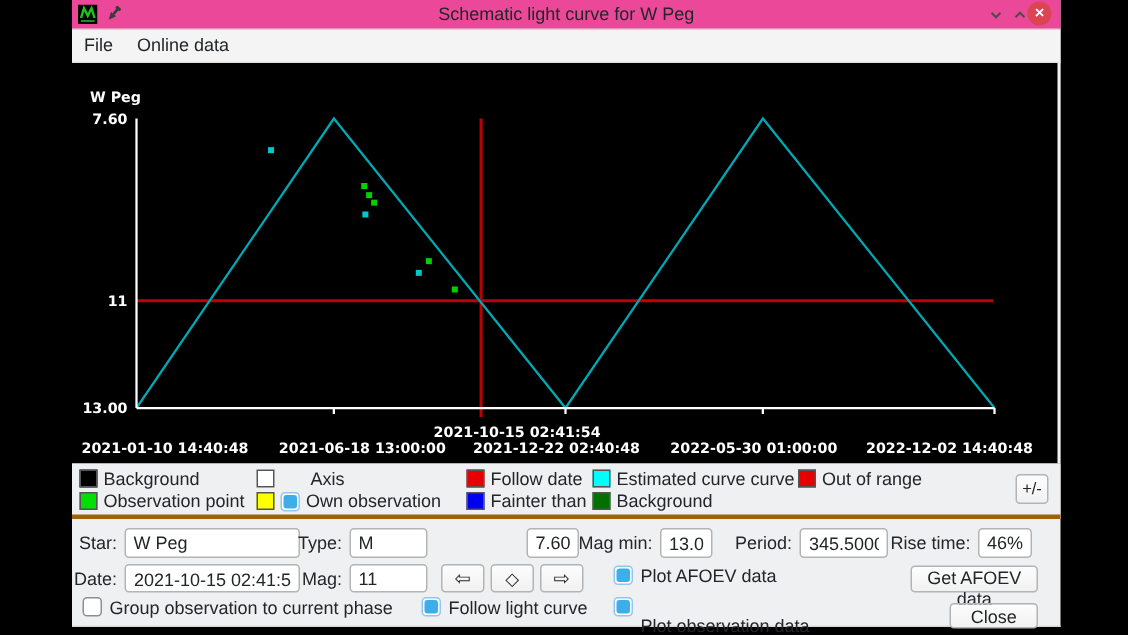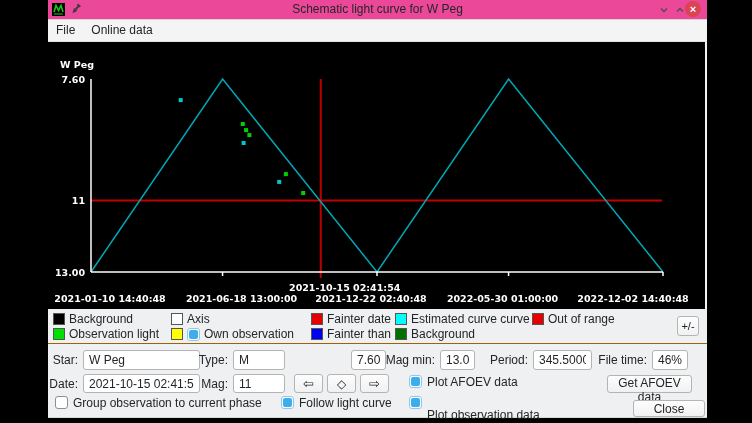--- a/index.html
+++ b/index.html
@@ -16,21 +16,21 @@
   .wbtn{position:absolute;top:2px;width:16px;height:15px;display:flex;align-items:center;justify-content:center;cursor:default;}
   .closebtn{position:absolute;top:1px;width:16px;height:16px;border-radius:50%;background:#da4453;
             color:#fff;font-size:11px;font-weight:bold;line-height:16px;text-align:center;}
   
   .menubar{height:21px;display:flex;align-items:center;background:#f4f4f4;border-bottom:1px solid #e2e2e2;}
   .menuitem{padding:0 8px;height:21px;line-height:21px;font-size:12px;}
   
   .plot{position:relative;width:659px;height:267px;background:#000;box-sizing:border-box;border-right:2px solid #f2f2f2;}
   .axlbl{font-family:"DejaVu Sans",sans-serif;font-weight:bold;font-size:9.5px;}
   
-  .legend{position:relative;height:34px;background:#eff0f1;border-bottom:1px solid #a16207;}
+  .legend{position:relative;height:34px;background:#eff0f1;border-bottom:3px solid #a16207;}
   .lg-item{position:absolute;display:flex;align-items:center;height:14px;}
   .sw{width:12px;height:12px;border:1px solid #555;box-sizing:border-box;margin-right:4px;flex:none;}
   .lg-lbl{font-size:12px;white-space:nowrap;}
   
   .cb{width:13px;height:13px;border:1px solid #8e8e8e;border-radius:3px;background:#fff;
       box-sizing:border-box;position:relative;flex:none;}
   .cb.checked{border-color:#8fc8ee;}
   .cb.checked::after{content:"";position:absolute;left:1px;top:1px;right:1px;bottom:1px;
       background:#3daee9;border-radius:2px;}
   
@@ -113,34 +113,34 @@
       </svg>
   </div>
 
   <div class="legend">
     <div class="lg-item" style="left:5px;top:3px;">
       <span class="sw" style="background: rgb(0, 0, 0);"></span>
       <span class="lg-lbl">Background</span>
     </div>
     <div class="lg-item" style="left:5px;top:18px;">
       <span class="sw" style="background: rgb(0, 224, 0);"></span>
-      <span class="lg-lbl">Observation light</span>
+      <span class="lg-lbl">Observation point</span>
     </div>
-    <div class="lg-item" style="left:123px;top:3px;">
+    <div class="lg-item" style="left:123px;top:3px;gap:20px;">
       <span class="sw" style="background: rgb(255, 255, 255);"></span>
       <span class="lg-lbl">Axis</span>
     </div>
     <div class="lg-item" style="left:123px;top:18px;">
       <span class="sw" style="background: rgb(255, 255, 0);"></span>
       <span class="cb checked" style="margin-right:4px;"></span>
       <span class="lg-lbl">Own observation</span>
     </div>
     <div class="lg-item" style="left:263px;top:3px;">
       <span class="sw" style="background: rgb(230, 0, 0);"></span>
-      <span class="lg-lbl">Fainter date</span>
+      <span class="lg-lbl">Follow date</span>
     </div>
     <div class="lg-item" style="left:263px;top:18px;">
       <span class="sw" style="background: rgb(0, 0, 240);"></span>
       <span class="lg-lbl">Fainter than</span>
     </div>
     <div class="lg-item" style="left:347px;top:3px;">
       <span class="sw" style="background: rgb(0, 255, 255);"></span>
       <span class="lg-lbl">Estimated curve curve</span>
     </div>
     <div class="lg-item" style="left:347px;top:18px;">
@@ -158,35 +158,35 @@
 
     <div class="flbl" style="left:0;top:6px;width:30px;">Star:</div>
     <input class="inp abs" style="left: 35px; top: 6px; width: 117px; height: 20px;" value="W Peg">
     <div class="flbl" style="left:120px;top:6px;width:60px;">Type:</div>
     <input class="inp abs" style="left: 185px; top: 6px; width: 52px; height: 20px;" value="M">
     <input class="inp abs" style="left: 303px; top: 6px; width: 35px; height: 20px;" value="7.60">
     <div class="flbl" style="left:330px;top:6px;width:57px;">Mag min:</div>
     <input class="inp abs" style="left: 392px; top: 6px; width: 35px; height: 20px;" value="13.00">
     <div class="flbl" style="left:430px;top:6px;width:50px;">Period:</div>
     <input class="inp abs" style="left: 485px; top: 6px; width: 59px; height: 20px;" value="345.5000">
-    <div class="flbl" style="left:535px;top:6px;width:64px;">File time:</div>
+    <div class="flbl" style="left:535px;top:6px;width:64px;">Rise time:</div>
     <input class="inp abs" style="left: 604px; top: 6px; width: 36px; height: 20px;" value="46%">
 
     <div class="flbl" style="left:0;top:30px;width:30px;">Date:</div>
     <input class="inp abs" style="left: 35px; top: 30px; width: 117px; height: 19px;" value="2021-10-15 02:41:54">
     <div class="flbl" style="left:120px;top:30px;width:60px;">Mag:</div>
     <input class="inp abs" style="left: 185px; top: 30px; width: 52px; height: 19px;" value="11">
     <button class="btn abs" style="left:246px;top:30px;width:29px;height:19px;font-size:13px;">⇦</button>
     <button class="btn abs" style="left:279px;top:30px;width:29px;height:19px;font-size:12px;">◇</button>
     <button class="btn abs" style="left:312px;top:30px;width:29px;height:19px;font-size:13px;">⇨</button>
     <span class="cb abs checked" style="left:361px;top:31px;"></span>
     <div class="cblbl" style="left:379px;top:31px;">Plot AFOEV data</div>
     <button class="btn abs" style="left:559px;top:31px;width:85px;height:18px;">Get AFOEV data</button>
 
     <span class="cb abs" style="left:7px;top:52px;"></span>
     <div class="cblbl" style="left:25px;top:52px;">Group observation to current phase</div>
     <span class="cb abs checked" style="left:233px;top:52px;"></span>
     <div class="cblbl" style="left:251px;top:52px;">Follow light curve</div>
     <span class="cb abs checked" style="left:361px;top:52px;"></span>
     <div class="cblbl" style="left:379px;top:64px;text-align:center;">Plot observation data</div>
-    <button class="btn abs" style="left:585px;top:56px;width:72px;height:17px;">Close</button>
+    <button class="btn abs" style="left:585px;top:56px;width:59px;height:17px;">Close</button>
   </div>
 </div>
 
 </body></html>

